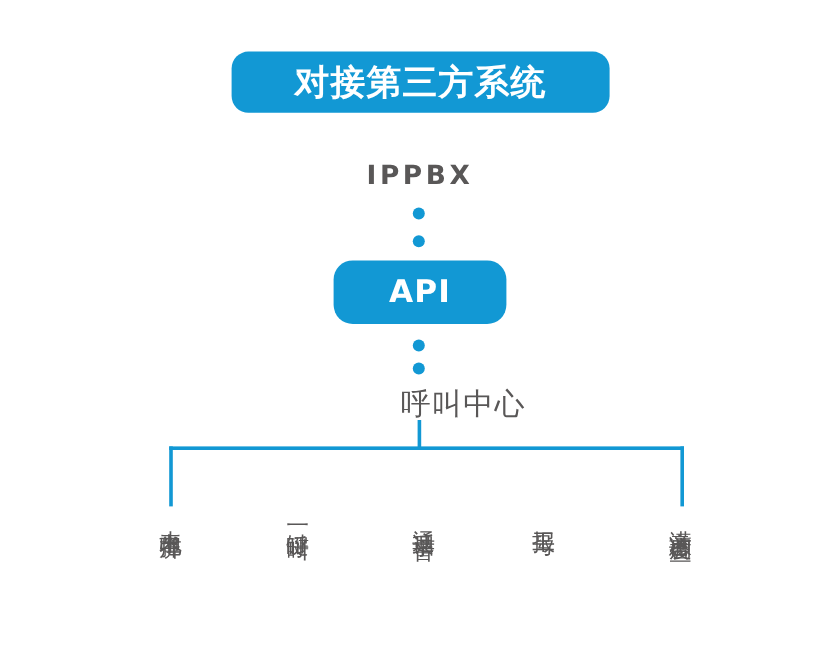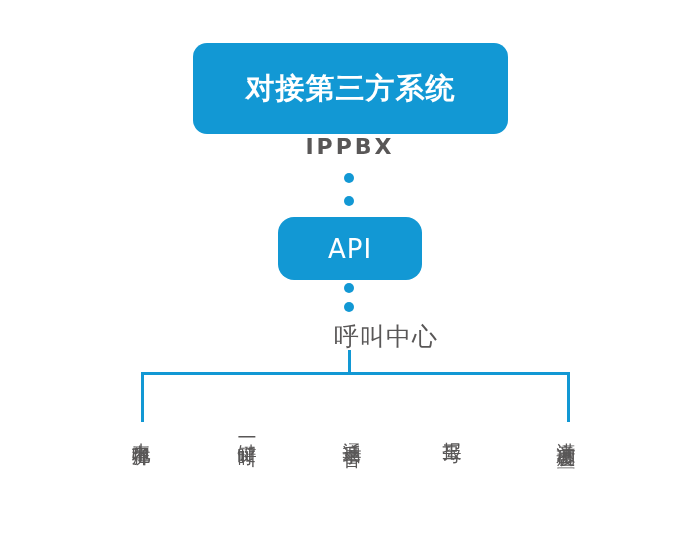--- a/index.html
+++ b/index.html
@@ -16,32 +16,32 @@
     position: absolute;
     background: #1298d4;
     color: #ffffff;
     display: flex;
     align-items: center;
     justify-content: center;
     box-sizing: border-box;
   }
   .root-box {
     left: 193px; top: 43px;
-    width: 315px; height: 91px;
+    width: 315px; height: 51px;
     border-radius: 14px;
     font-size: 29px;
     font-weight: bold;
     letter-spacing: 1px;
   }
   .api-box {
     left: 278px; top: 217px;
-    width: 144px; height: 63px;
+    width: 144px; height: 53px;
     border-radius: 16px;
     font-size: 26px;
-    font-weight: 400;
+    font-weight: 700;
     letter-spacing: 1px;
   }
   .gray-label {
     position: absolute;
     left: 0; width: 700px;
     text-align: center;
     color: #595757;
   }
   .ippbx-label {
     top: 134px;

